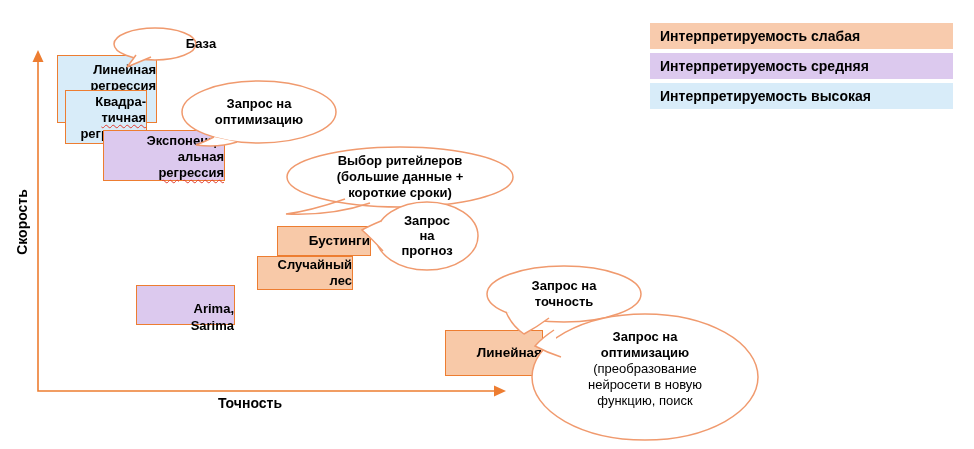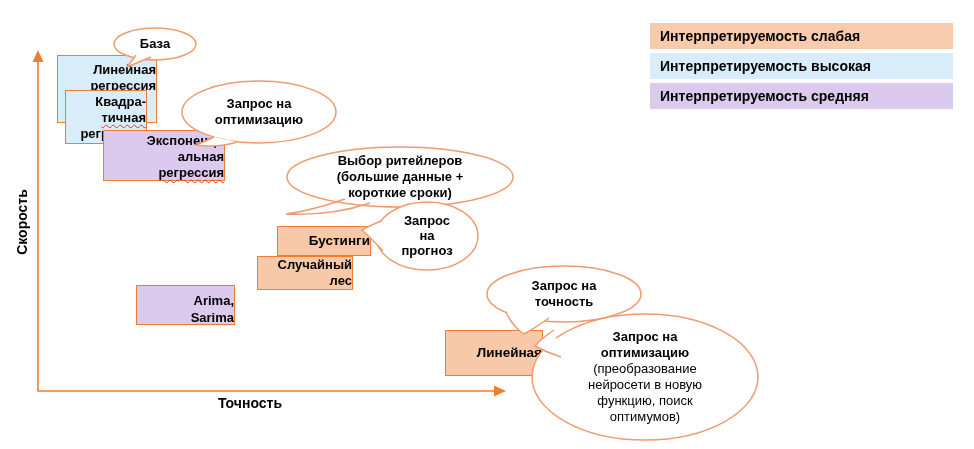--- a/index.html
+++ b/index.html
@@ -74,21 +74,21 @@
 
   <div class="mbox fill-weak" style="left:277px;top:208px;width:94px;height:30px;line-height:27px;font-size:13.5px;z-index:2;">
     <span class="ln">Бустинги</span>
   </div>
 
   <div class="mbox fill-weak" style="left:257px;top:238px;width:96px;height:34px;line-height:15.5px;z-index:1;">
     <span class="ln">Случайный</span>
     <span class="ln">лес</span>
   </div>
 
-  <div class="mbox fill-med" style="left:136px;top:285px;width:99px;height:40px;padding-top:6px;line-height:17px;z-index:1;">
+  <div class="mbox fill-med" style="left:136px;top:285px;width:99px;height:40px;padding-top:14px;line-height:17px;z-index:1;">
     <span class="ln">Arima,</span>
     <span class="ln">Sarima</span>
   </div>
 
   <div class="mbox fill-weak" style="left:445px;top:312px;width:98px;height:46px;line-height:43px;font-size:13.5px;z-index:1;">
     <span class="ln">Линейная</span>
   </div>
 
   <svg class="layer layer-bubbles" width="974" height="449">
 
@@ -104,21 +104,21 @@
     <ellipse cx="427" cy="236" rx="51" ry="34" fill="#fff" stroke="#F09A6E" stroke-width="1.5"></ellipse>
     <path d="M381,221 Q369,226 362,230 Q371,238 383,251" fill="#fff" stroke="#F09A6E" stroke-width="1.5"></path>
 
     <ellipse cx="564" cy="294" rx="77" ry="28" fill="#fff" stroke="#F09A6E" stroke-width="1.5"></ellipse>
     <path d="M506,312 Q512,326 524,334 Q537,327 549,318" fill="#fff" stroke="#F09A6E" stroke-width="1.5"></path>
 
     <ellipse cx="645" cy="377" rx="113" ry="63" fill="#fff" stroke="#F09A6E" stroke-width="1.5"></ellipse>
     <path d="M554,330 Q542,338 535,346 Q548,353 561,357" fill="#fff" stroke="#F09A6E" stroke-width="1.5"></path>
   </svg>
 
-  <div class="ctext" style="left:115px;top:36px;width:80px;">
+  <div class="ctext" style="left:115px;top:36px;width:80px;padding-left:46px;">
     <span class="ln">База</span>
   </div>
 
   <div class="ctext" style="left:189px;top:96px;width:140px;">
     <span class="ln">Запрос на</span>
     <span class="ln">оптимизацию</span>
   </div>
 
   <div class="ctext" style="left:310px;top:153px;width:180px;">
     <span class="ln">Выбор ритейлеров</span>
@@ -136,22 +136,21 @@
     <span class="ln">Запрос на</span>
     <span class="ln">точность</span>
   </div>
 
   <div class="ctext" style="left:543px;top:329px;width:204px;">
     <span class="ln">Запрос на</span>
     <span class="ln">оптимизацию</span>
     <span class="ln reg">(преобразование</span>
     <span class="ln reg">нейросети в новую</span>
     <span class="ln reg">функцию, поиск</span>
-    <span class="ln reg">оптимумов)</span>
   </div>
 
   <div class="legend">
     <div class="legend-row legend-weak">Интерпретируемость слабая</div>
+    <div class="legend-row legend-med">Интерпретируемость средняя</div>
     <div class="legend-row legend-high">Интерпретируемость высокая</div>
-    <div class="legend-row legend-med">Интерпретируемость средняя</div>
   </div>
 
 </div>
 
 </body></html>

